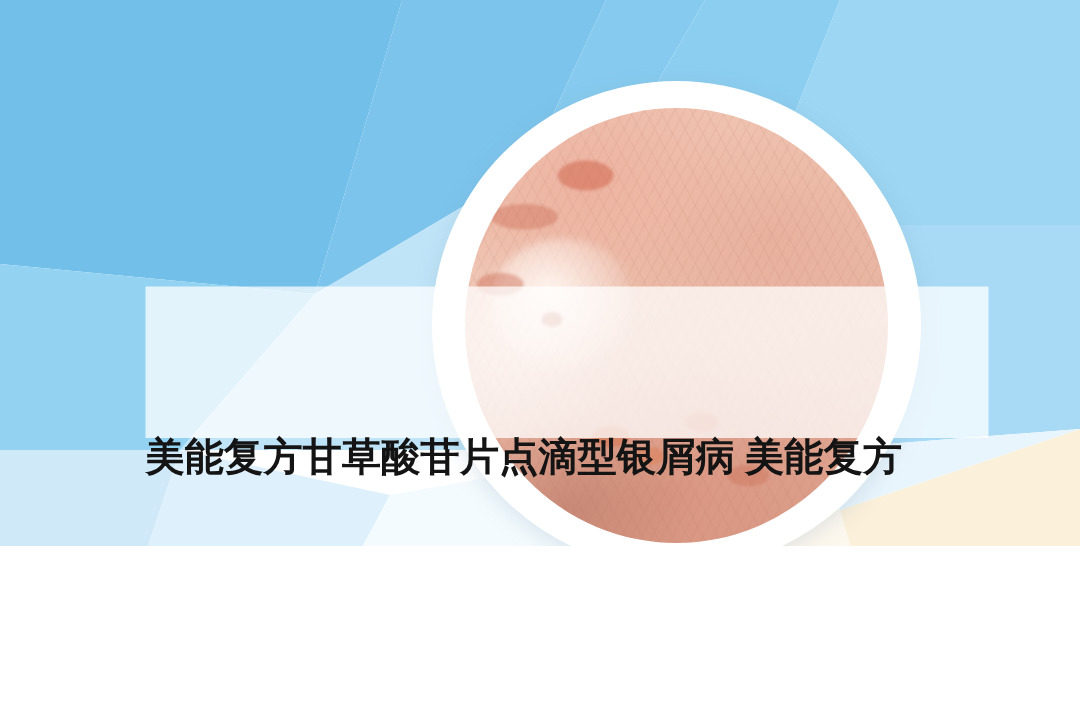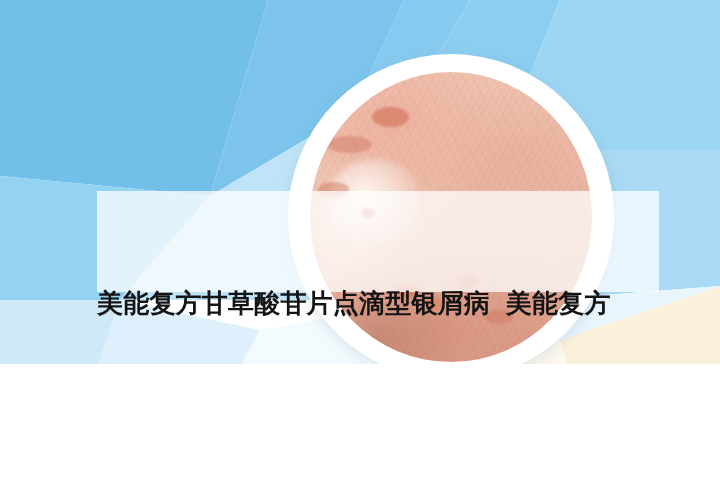--- a/index.html
+++ b/index.html
@@ -5,21 +5,21 @@
   html, body {
     margin: 0;
     padding: 0;
     background: #ffffff;
   }
   #canvas {
     position: relative;
     width: 720px;
     height: 364px;
     overflow: hidden;
-    font-family: Liberation Mono, monospace;
+    font-family: Liberation Serif, serif;
     background: #15803d;
   }
 
   
   #bg-poly {
     position: absolute;
     left: 0; top: 0;
     width: 720px;
     height: 480px;
     display: block;

